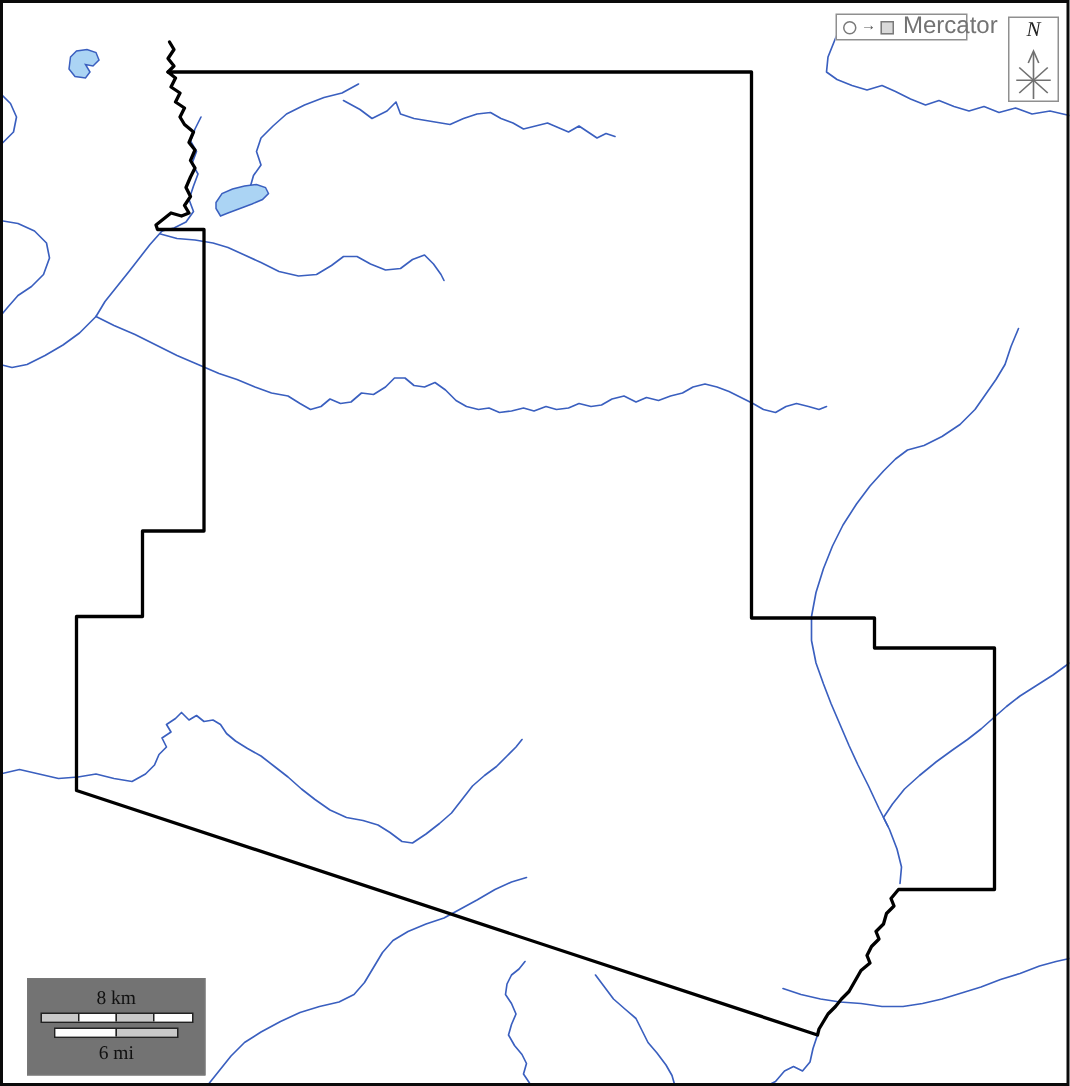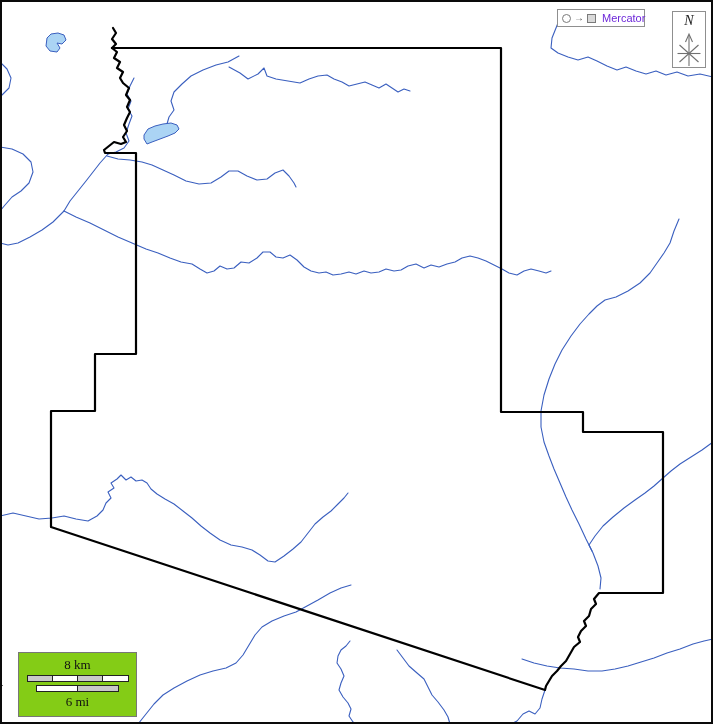--- a/index.html
+++ b/index.html
@@ -15,36 +15,36 @@
 
   
   .proj-badge{
     position:absolute;left:557px;top:9px;width:88px;height:18px;z-index:20;
     background:#fff;border:1px solid var(--box-border,#8f8f8f);
     display:flex;align-items:center;padding:0 4px;box-sizing:border-box;gap:3px;
   }
   .proj-circle{width:7px;height:7px;border:1px solid #7a7a7a;border-radius:50%;background:#fff;flex:0 0 auto;}
   .proj-arrow{color:#555;font-size:10px;line-height:1;flex:0 0 auto;}
   .proj-square{width:7px;height:7px;border:1px solid #7a7a7a;background:#d9d9d9;flex:0 0 auto;}
-  .proj-label{font-size:11px;color:#6d28d9;margin-left:3px;white-space:nowrap;}
+  .proj-label{font-size:16px;color:#737373;margin-left:3px;white-space:nowrap;}
 
   
   .compass{
     position:absolute;left:672px;top:11px;width:34px;height:57px;z-index:20;
     background:#fff;border:1px solid var(--box-border,#8f8f8f);
     display:flex;flex-direction:column;align-items:center;box-sizing:border-box;
   }
   .compass-n{font-family:"Liberation Serif", serif;font-style:italic;font-size:14px;color:#222;line-height:1;margin-top:2px;}
   .compass-star{margin-top:0;}
   .compass-star line,.compass-star path{stroke:var(--glyph-gray,#707070);stroke-width:1.1;fill:none;}
 
   
   .scalebox{
     position:absolute;left:18px;top:652px;width:119px;height:65px;z-index:20;
-    background:#84cc16;border:1px solid #777;box-sizing:border-box;
+    background:#737373;border:1px solid #777;box-sizing:border-box;
     display:flex;flex-direction:column;align-items:center;
     font-family:"Liberation Serif", serif;color:#111;
   }
   .scale-label{font-size:13px;line-height:1;margin-top:5px;}
   .scale-label.bottom{margin-top:3px;}
   .bar{display:flex;border:1px solid #222;height:5px;box-sizing:content-box;margin-top:4px;}
   .bar.km{width:100px;}
   .bar.mi{width:81px;margin-top:3px;}
   .bar .seg{flex:1;}
   .bar .seg + .seg{border-left:1px solid #222;}

